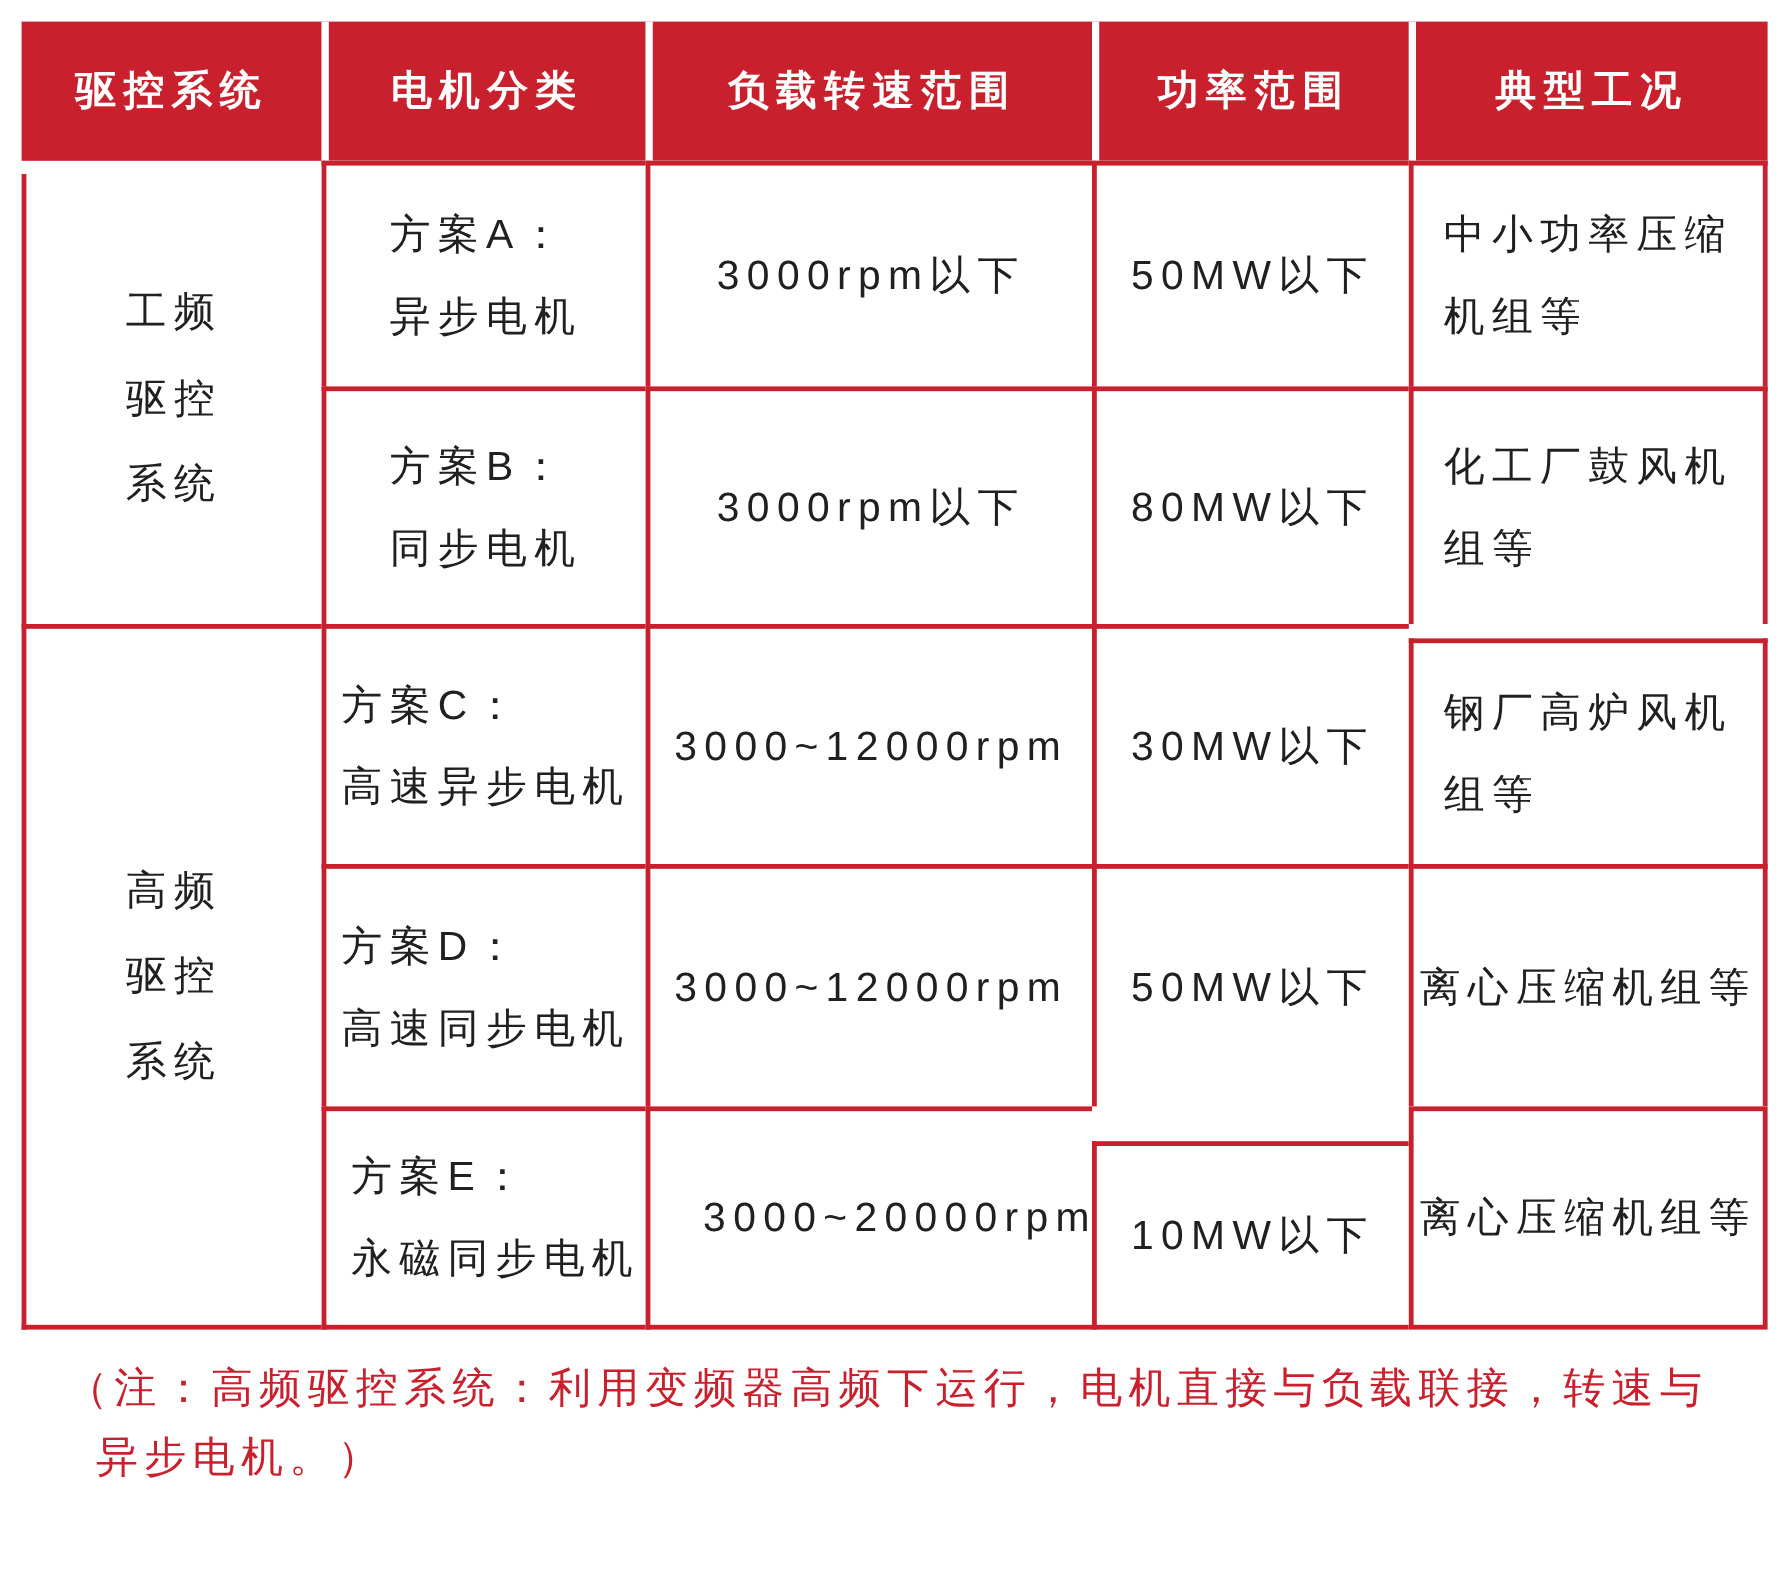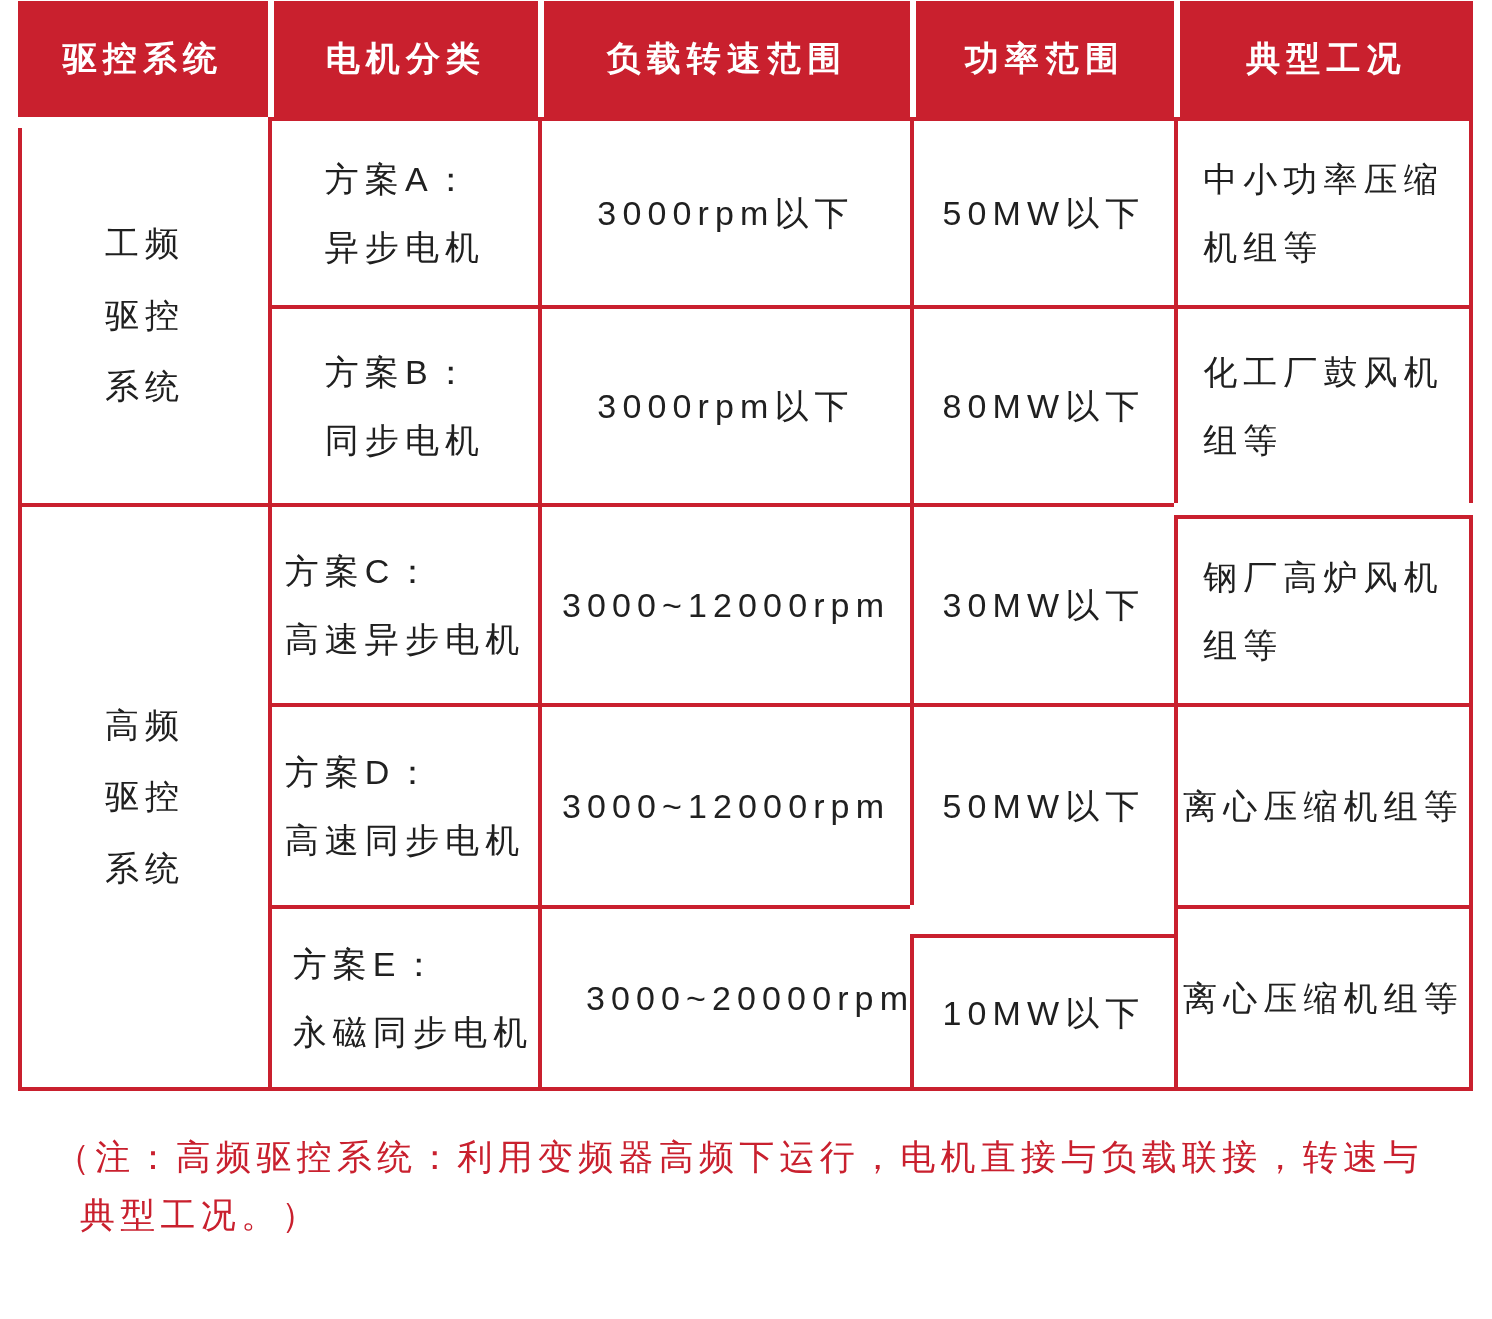--- a/index.html
+++ b/index.html
@@ -11,21 +11,21 @@
   .page {
     position: relative;
     width: 1492px;
     height: 1319px;
     background: #ffffff;
     overflow: hidden;
   }
   .tbl {
     position: absolute;
     left: 18px;
-    top: 1px;
+    top: 18px;
     width: 1455px;
     height: 1090px;
     display: grid;
     grid-template-columns: 250px 270px 372px 264px 299px;
     grid-template-rows: 116px 188px 198px 200px 202px 186px;
   }
   .cell {
     box-sizing: border-box;
     background: #ffffff;
     border-left: 4px solid #C9202E;
@@ -175,16 +175,16 @@
         <div class="blk">10MW以下</div>
       </div>
     <div class="cell rt bottom" style="grid-row:6; grid-column:5;">
         <div class="blk">离心压缩机组等</div>
       </div>
 
   </div>
 
   <div class="note">
     <div class="line1">（注：高频驱控系统：利用变频器高频下运行，电机直接与负载联接，转速与</div>
-    <div class="line2">典型工况。）</div>
+    <div class="line2">异步电机。）</div>
   </div>
 
 </div>
 
 </body></html>

